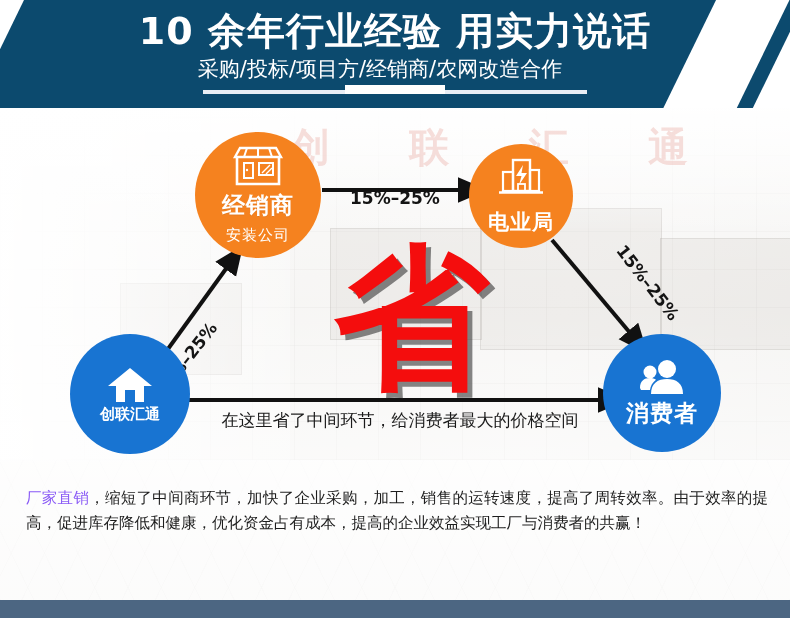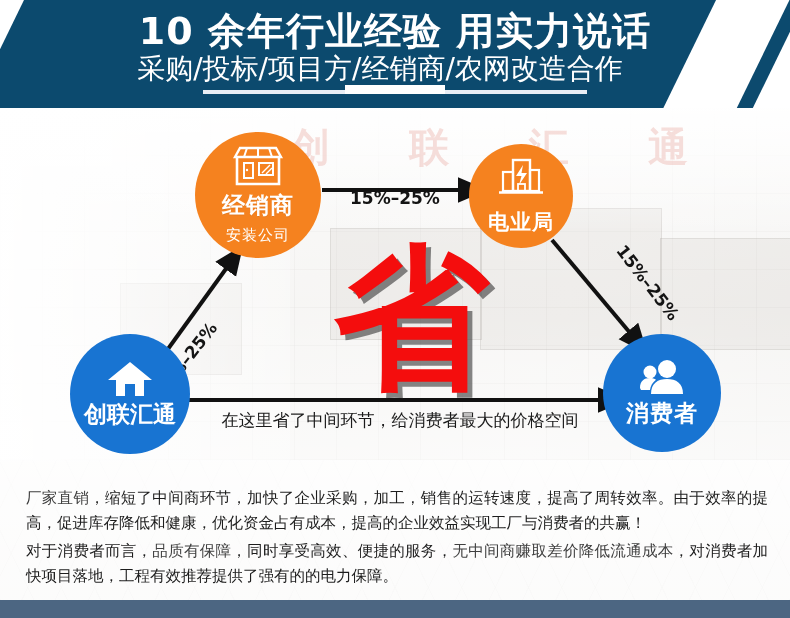--- a/index.html
+++ b/index.html
@@ -21,21 +21,21 @@
   .stripe-r2{left:778px;top:-34px;width:40px;height:190px;transform:rotate(26deg);}
 
   .hdr-title{
     position:absolute;left:0;top:9px;width:790px;text-align:center;
     color:#ffffff;font-size:38px;font-weight:bold;letter-spacing:1px;
     font-family:"DejaVu Sans","Liberation Sans",sans-serif;
     white-space:nowrap;line-height:44px;
   }
   .hdr-sub{
     position:absolute;left:0;top:56px;width:760px;text-align:center;
-    color:#ffffff;font-size:28px;letter-spacing:0px;
+    color:#ffffff;font-size:21px;letter-spacing:0px;
     font-family:"DejaVu Sans","Liberation Sans",sans-serif;
     white-space:nowrap;line-height:26px;
   }
   .hdr-rule{
     position:absolute;left:203px;top:90px;width:384px;height:4px;
     background:#e9eef5;
   }
   .hdr-rule-mid{
     position:absolute;left:345px;top:85px;width:100px;height:9px;
     background:#ffffff;
@@ -86,21 +86,21 @@
   .node-blue{background:#1874d2;}
 
   .node-dealer{left:195px;top:24px;width:126px;height:126px;}
   .node-dealer .lbl{font-size:23px;margin-top:3px;letter-spacing:1px;text-shadow:0 1px 0 rgba(0,0,0,.07);}
   .node-dealer .sub{font-size:15px;margin-top:5px;letter-spacing:1px;}
 
   .node-bureau{left:469px;top:36px;width:104px;height:104px;}
   .node-bureau .lbl{font-size:21px;margin-top:11px;letter-spacing:1px;}
 
   .node-brand{left:70px;top:226px;width:120px;height:120px;}
-  .node-brand .lbl{font-size:23px;margin-top:0;letter-spacing:0px;}
+  .node-brand .lbl{font-size:15px;margin-top:0;letter-spacing:0px;}
 
   .node-consumer{left:603px;top:226px;width:118px;height:118px;}
   .node-consumer .lbl{font-size:23px;margin-top:2px;letter-spacing:1px;text-align:center;}
 
   
   .arrow-svg{position:absolute;left:0;top:0;width:790px;height:352px;overflow:visible;}
   .pct{
     position:absolute;color:#141414;font-weight:bold;
     font-family:"DejaVu Sans","Liberation Sans",sans-serif;
     font-size:17px;white-space:nowrap;
@@ -136,21 +136,21 @@
       linear-gradient(#eeecea,#e9e7e4);
   }
   .para{
     position:absolute;left:26px;width:742px;
     font-size:15.5px;line-height:25px;color:#1d1d1d;
     font-family:"DejaVu Sans","Liberation Sans",sans-serif;
     text-align:justify;
   }
   .p1{top:10px;}
   .p2{top:63px;}
-  .hl{color:#404040;}
+  .hl{color:#8b5cf6;}
 
   .footer-bar{
     position:absolute;left:0;top:600px;width:790px;height:18px;background:#4d6versa;
   }
   .footer-bar{background:#4c6682;}
 </style>
 </head>
 <body>
 
 <div id="page">
@@ -256,19 +256,16 @@
       </span>
       <span class="lbl">消费者</span>
     </div>
   </div>
 
   <div class="copy">
     <div class="copy-bg"></div>
     <p class="para p1">
       <span class="hl">厂家直销</span><span>，缩短了中间商环节，加快了企业采购，加工，销售的运转速度，提高了周转效率。由于效率的提高，促进库存降低和健康，优化资金占有成本，提高的企业效益实现工厂与消费者的共赢！</span>
     </p>
-    <p class="para p2">
-      <span>对于消费者而言，</span><span class="hl">品质有保障</span><span>，同时享受高效、便捷的服务，</span><span class="hl">无中间商赚取差价降低流通成本</span><span>，对消费者加快项目落地，工程有效推荐提供了强有的的电力保障。</span>
-    </p>
   </div>
 
   <div class="footer-bar"></div>
 </div>
 
 </body></html>

